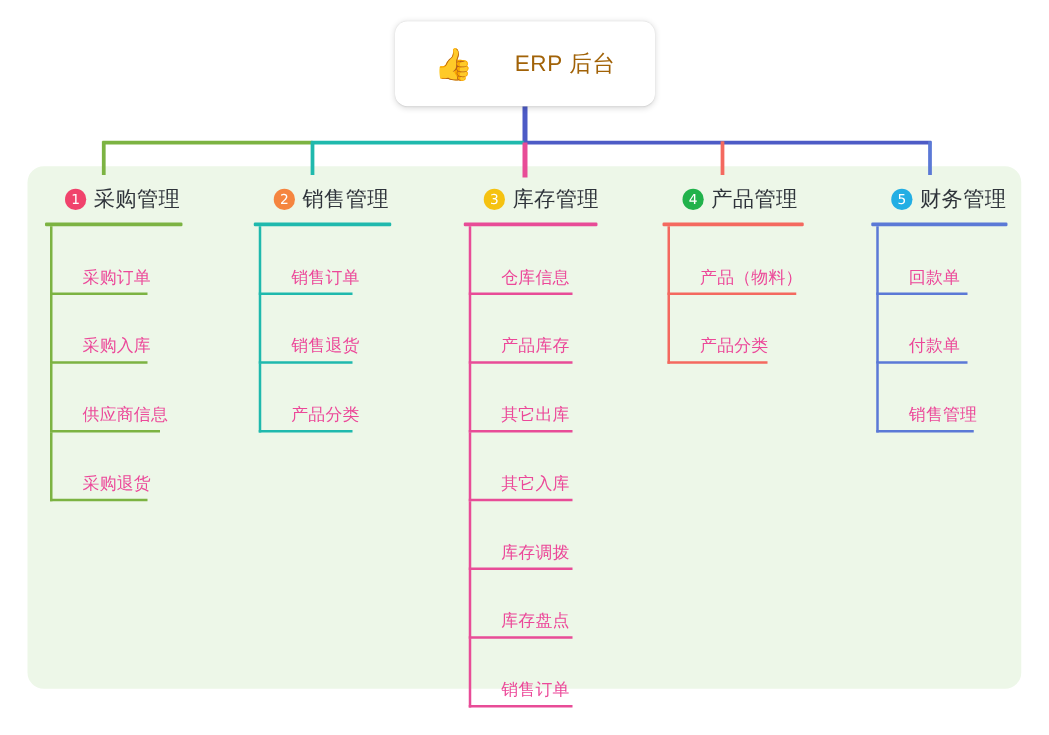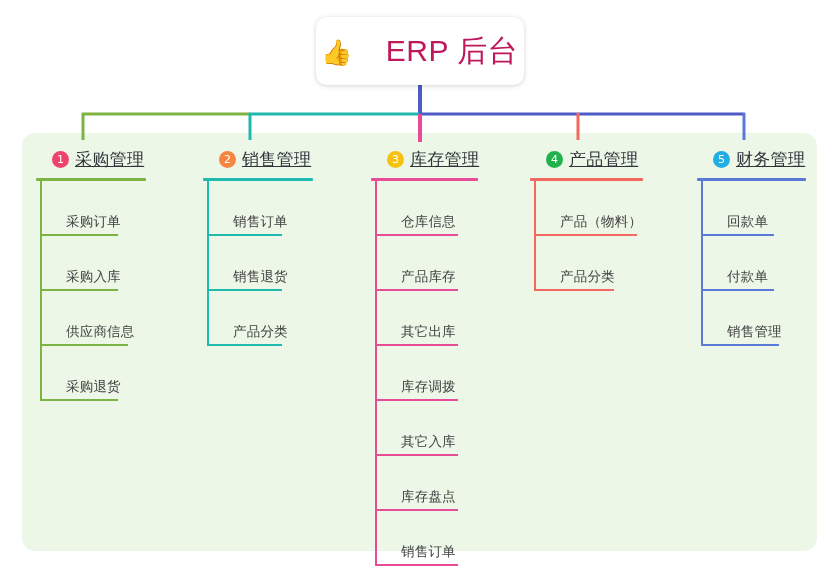--- a/index.html
+++ b/index.html
@@ -35,22 +35,22 @@
     gap: 10px;
     box-sizing: border-box;
   }
   #root-node .thumb {
     font-size: 25px;
     line-height: 1;
     display: inline-block;
     transform: translateY(1px);
   }
   #root-node .root-title {
-    font-size: 30px;
-    color: #be185d;
+    font-size: 18px;
+    color: #a16207;
     letter-spacing: 0.5px;
     white-space: nowrap;
     margin-left: 23px;
   }
 
   
   #panel {
     position: absolute;
     left: 22px;
     top: 133px;
@@ -91,21 +91,20 @@
     font-size: 11px;
     line-height: 17px;
     text-align: center;
     font-family: "DejaVu Sans", sans-serif;
     flex: 0 0 auto;
   }
   .col-title {
     font-size: 17px;
     color: #2f343b;
     letter-spacing: 0.3px;
-    text-decoration: underline;
   }
   .head-rule {
     height: 3px;
     margin-top: 6px;
     border-radius: 1px;
   }
 
   .items {
     position: relative;
     margin-top: 0;
@@ -115,21 +114,21 @@
     position: relative;
     height: 55px;
     box-sizing: border-box;
     display: flex;
     align-items: flex-end;
     padding-left: 28px;
     padding-bottom: 5px;
   }
   .item-label {
     font-size: 13.5px;
-    color: #404040;
+    color: #ec4899;
     white-space: nowrap;
     letter-spacing: 0.2px;
   }
   .item-rule {
     position: absolute;
     left: 2px;
     bottom: 0;
     height: 2px;
   }
   .item-stem {
@@ -238,26 +237,26 @@
             <span class="item-label">产品库存</span>
             <span class="item-rule" style="background: rgb(232, 76, 151); width: 83px;"></span>
           </div>
           <div class="item">
             <span class="item-stem" style="background: rgb(232, 76, 151);"></span>
             <span class="item-label">其它出库</span>
             <span class="item-rule" style="background: rgb(232, 76, 151); width: 83px;"></span>
           </div>
           <div class="item">
             <span class="item-stem" style="background: rgb(232, 76, 151);"></span>
+            <span class="item-label">其它入库</span>
+            <span class="item-rule" style="background: rgb(232, 76, 151); width: 83px;"></span>
+          </div>
+          <div class="item">
+            <span class="item-stem" style="background: rgb(232, 76, 151);"></span>
             <span class="item-label">库存调拨</span>
-            <span class="item-rule" style="background: rgb(232, 76, 151); width: 83px;"></span>
-          </div>
-          <div class="item">
-            <span class="item-stem" style="background: rgb(232, 76, 151);"></span>
-            <span class="item-label">其它入库</span>
             <span class="item-rule" style="background: rgb(232, 76, 151); width: 83px;"></span>
           </div>
           <div class="item">
             <span class="item-stem" style="background: rgb(232, 76, 151);"></span>
             <span class="item-label">库存盘点</span>
             <span class="item-rule" style="background: rgb(232, 76, 151); width: 83px;"></span>
           </div>
           <div class="item">
             <span class="item-stem" style="background: rgb(232, 76, 151);"></span>
             <span class="item-label">销售订单</span>

